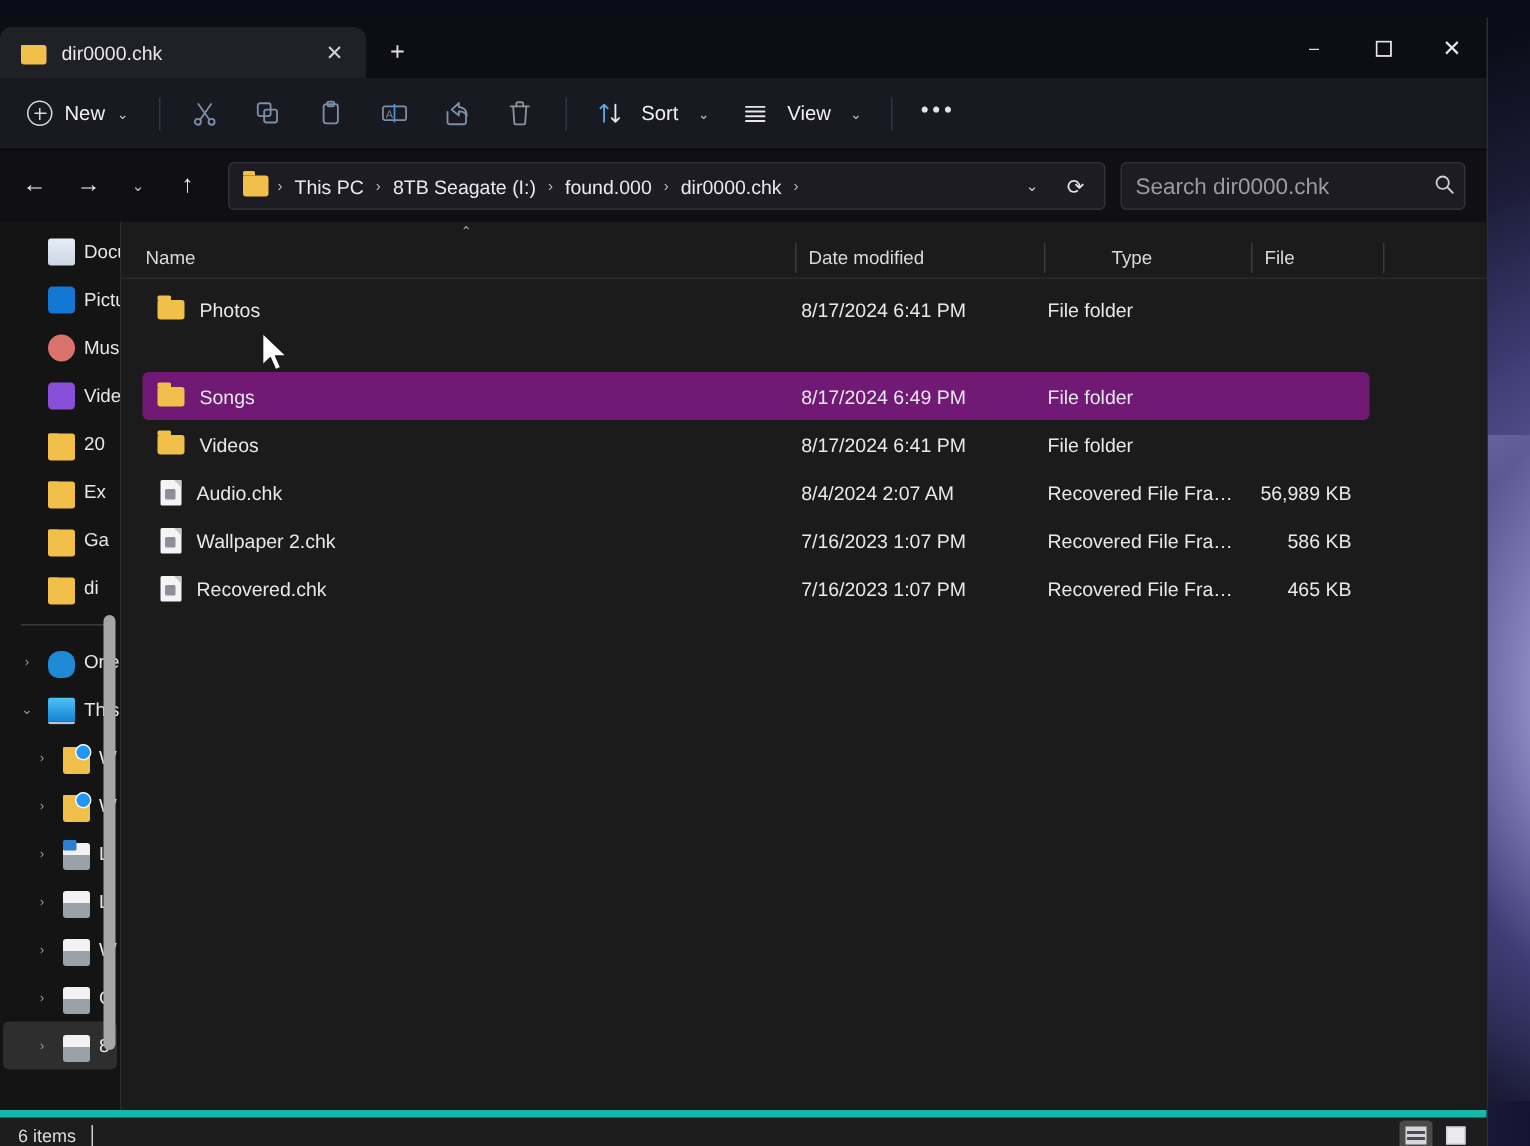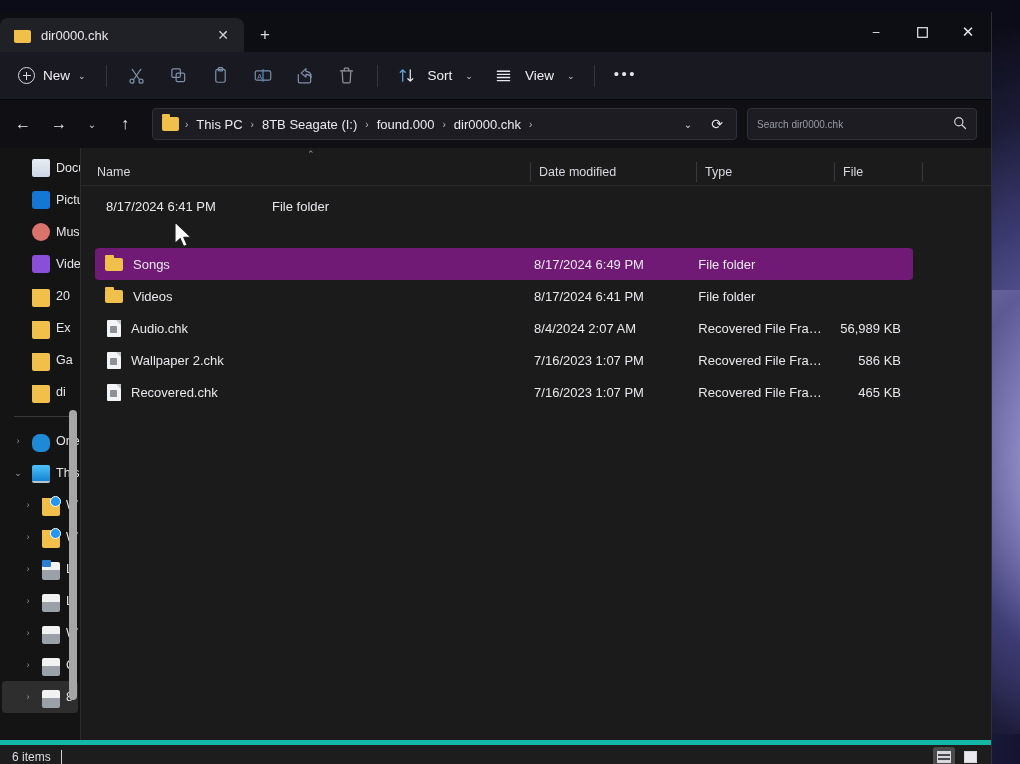--- a/index.html
+++ b/index.html
@@ -151,21 +151,21 @@
   .crumb-chev { width: 28px; text-align: center; color: #d5d5dc; font-size: 10px; }
   .refresh { width: 30px; text-align: center; color: #e0e0e6; font-size: 14px; }
 
   #searchbox {
     width: 230px; height: 32px; margin-left: 8px;
     background: #1c1c22; border: 1px solid #30303a; border-radius: 4px;
     display: flex; align-items: center; padding: 0 9px;
   }
   #searchbox input {
     flex: 1; background: transparent; border: none; outline: none;
-    color: #e6e6ea; font-size: 10px; font-family: inherit;
+    color: #e6e6ea; font-size: 15px; font-family: inherit;
   }
   #searchbox input::placeholder { color: #9a9aa4; }
   .mag { color: #d0d0d8; font-size: 13px; }
 
   
   #body { flex: 1; display: flex; min-height: 0; background: #1b1b1b; }
 
   #sidebar {
     width: 80px; flex: 0 0 80px;
     background: #141414;
@@ -231,21 +231,21 @@
   }
   .hcell { position: relative; height: 28px; display: flex; align-items: center; }
   .hcell + .hcell::before {
     content: ""; position: absolute; left: 0; top: 4px; bottom: 4px;
     width: 1px; background: #3a3a3a;
   }
   .hcell span { padding-left: 9px; }
   .h-name { width: 433px; }
   .h-name span { padding-left: 0; }
   .h-date { width: 166px; }
-  .h-type { width: 138px; }
+  .h-type { width: 138px; padding-left: 36px; }
   .h-size { width: 88px; }
   .h-end { width: 6px; }
 
   #filelist { flex: 1; overflow: hidden; padding-top: 4px; }
 
   .row {
     height: 32px; display: flex; align-items: center;
     margin: 0 78px 0 14px; padding-left: 2px;
     border-radius: 4px; font-size: 13px; color: #e8e8ec;
   }
@@ -573,20 +573,24 @@
           <span>Type</span>
         </div>
         <div class="hcell h-size">
           <span>File</span>
         </div>
         <div class="hcell h-end"></div>
       </div>
 
       <div id="filelist">
           <div class="row">
+            <div class="cell-name">
+              <span class="fico folder"></span>
+              <span>Photos</span>
+            </div>
             <div class="cell-date">8/17/2024 6:41 PM</div>
             <div class="cell-type">File folder</div>
             <div class="cell-size"></div>
           </div>
           <div class="row hover">
             <div class="cell-name">
               <span class="fico folder"></span>
               <span>Songs</span>
             </div>
             <div class="cell-date">8/17/2024 6:49 PM</div>

